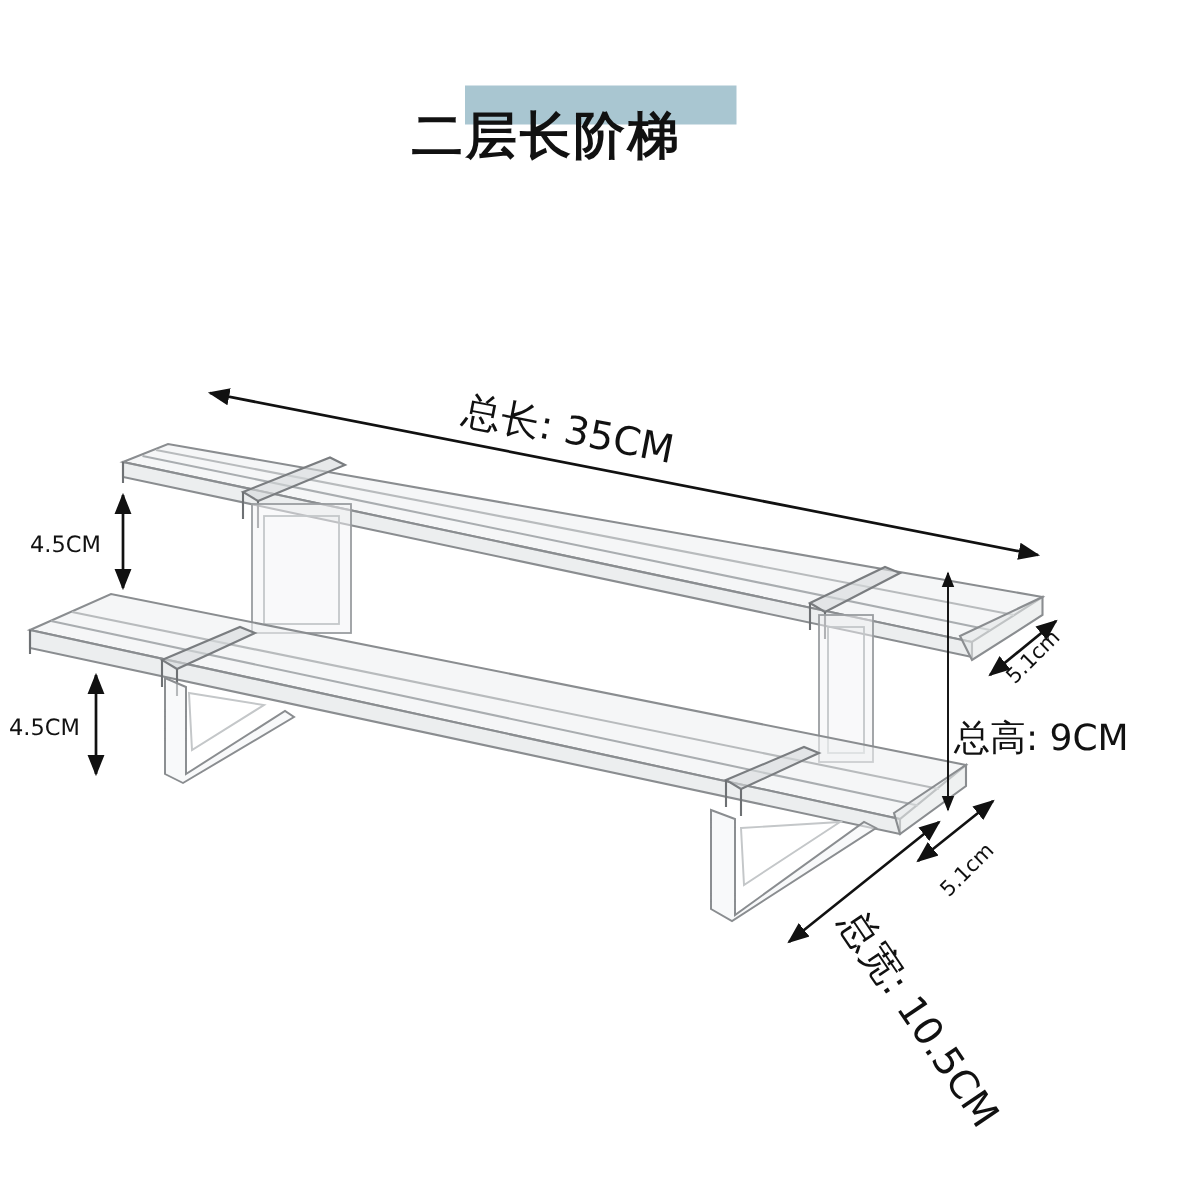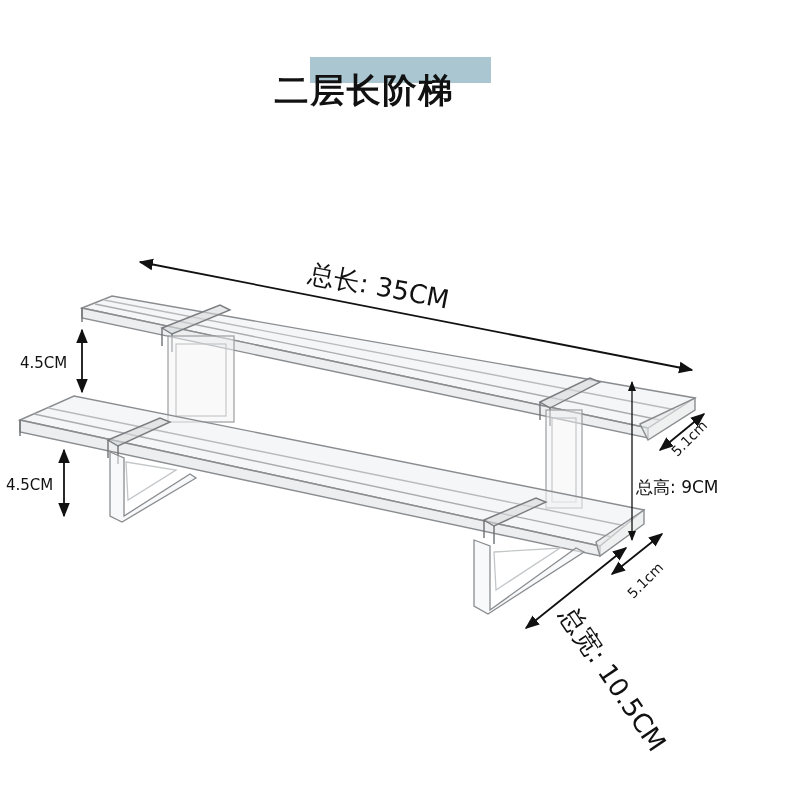--- a/index.html
+++ b/index.html
@@ -6,21 +6,21 @@
     body { width: 800px; height: 800px; position: relative; overflow: hidden;
            font-family: "DejaVu Sans", "Liberation Sans", sans-serif; color: #111; }
     .title-wrap { position: absolute; left: 0; top: 36px; width: 729px; text-align: center; margin-top: 32px; }
     .title-hl { position: absolute; left: 310px; top: 57px; width: 181px; height: 26px; background: #a9c6d1; }
     .title { position: relative; display: inline-block; font-size: 34px; font-weight: bold; letter-spacing: 2px; color: #111; }
     .stage { position: absolute; left: 0; top: 0; width: 800px; height: 800px; }
     .lbl { position: absolute; white-space: nowrap; color: #111; }
     .lbl-len { left: 312px; top: 256px; font-size: 26px; transform: rotate(11deg); transform-origin: left top; }
     .lbl-h1 { left: 20px; top: 354px; font-size: 15px; }
     .lbl-h2 { left: 6px; top: 476px; font-size: 15px; }
-    .lbl-total-h { left: 636px; top: 476px; font-size: 17px; }
+    .lbl-total-h { left: 636px; top: 476px; font-size: 24px; }
     .lbl-d1 { left: 668px; top: 448px; font-size: 14px; transform: rotate(-45deg); transform-origin: left top; }
     .lbl-d2 { left: 624px; top: 590px; font-size: 14px; transform: rotate(-45deg); transform-origin: left top; }
     .lbl-width { left: 580px; top: 600px; font-size: 26px; transform: rotate(56deg); transform-origin: left top; }
   </style>
 </head>
 <body>
 
 <div class="title-hl"></div>
 <div class="title-wrap">
   <span class="title">二层长阶梯</span>

